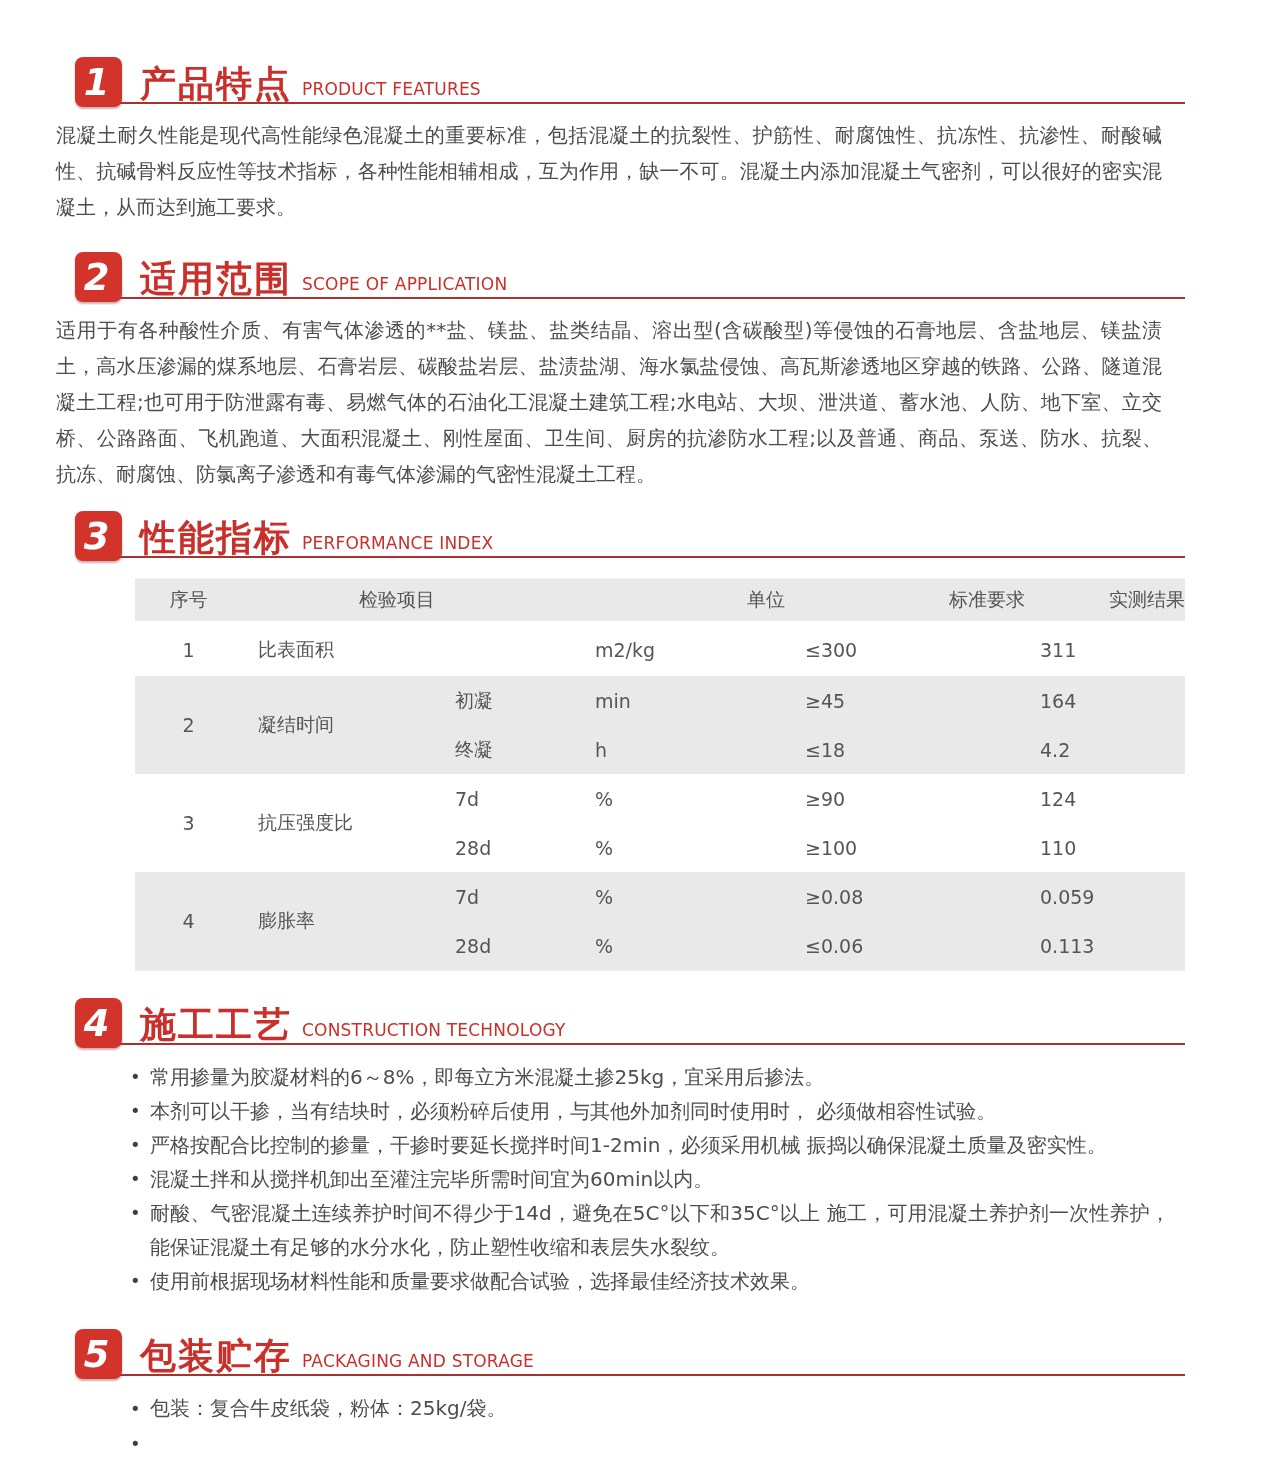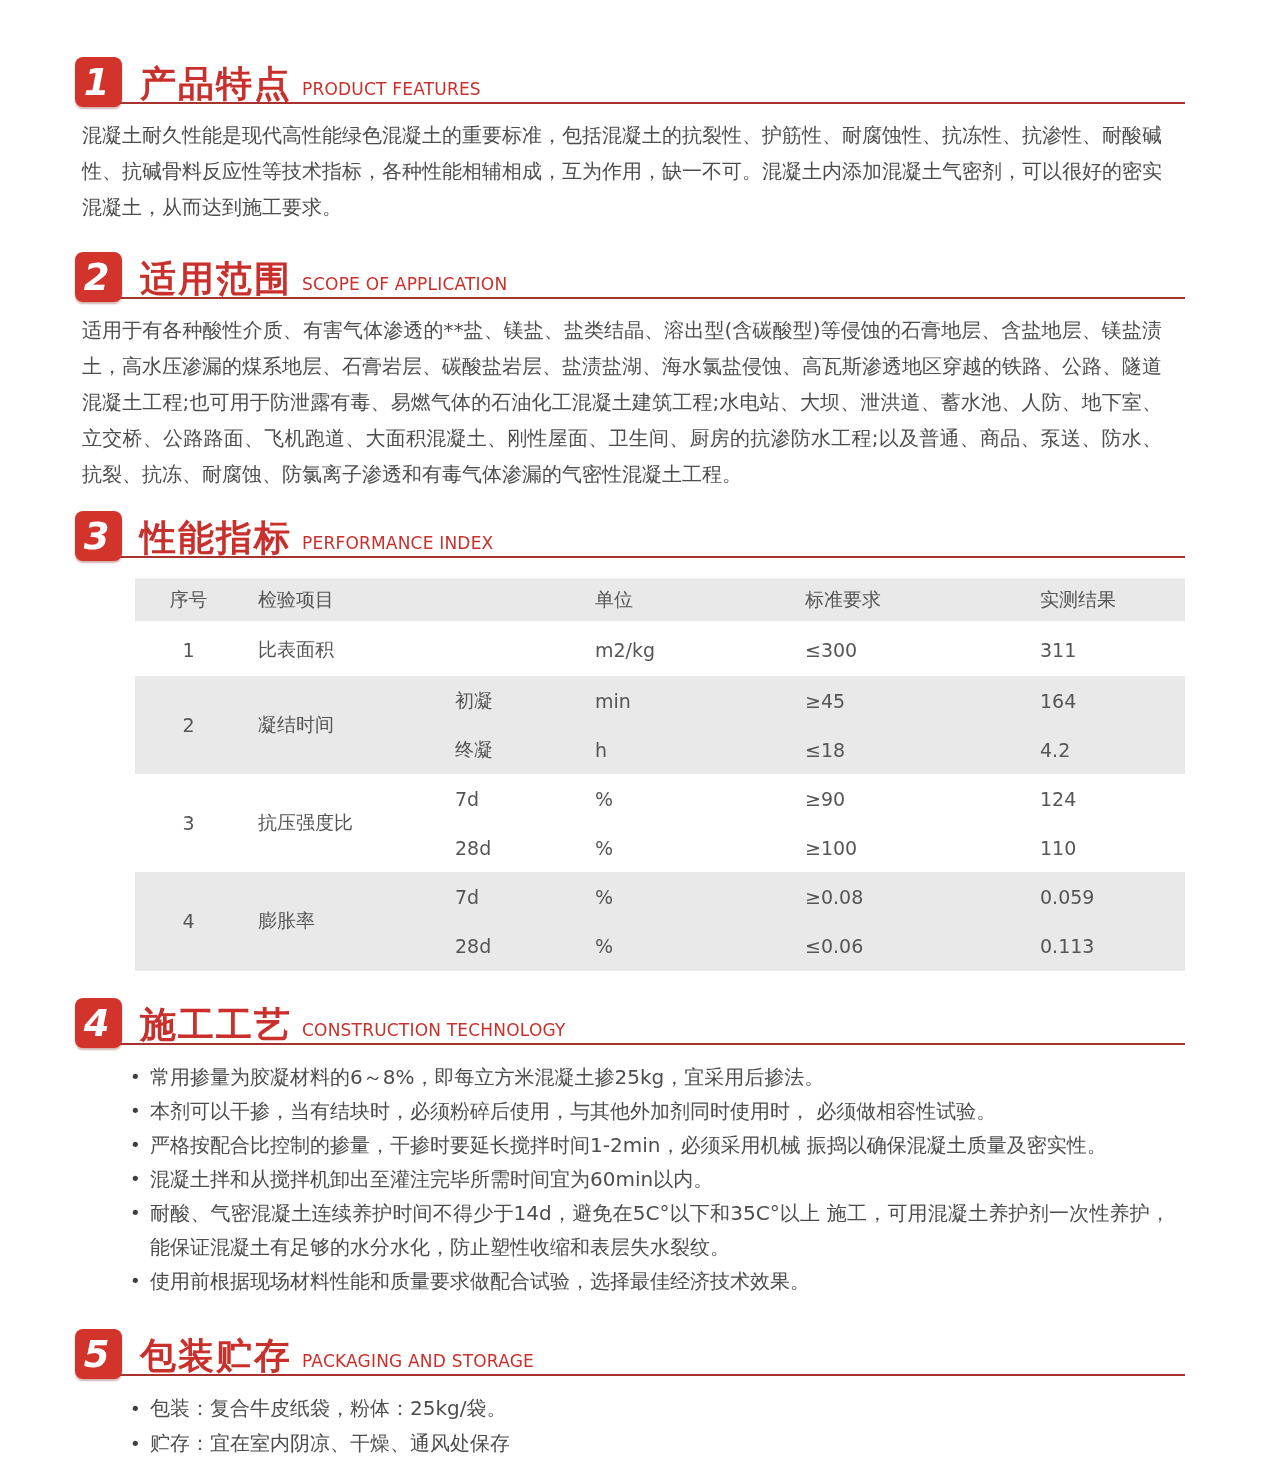--- a/index.html
+++ b/index.html
@@ -59,21 +59,21 @@
     margin: 0 0 5px 10px;
     font-size: 17px;
     font-weight: 400;
     color: #c9302b;
     letter-spacing: 0.2px;
     white-space: nowrap;
   }
 
   
   .para {
-    margin: 13px 118px 0 82px;
+    margin: 13px 118px 0 56px;
     font-size: 20px;
     line-height: 36px;
     text-align: justify;
     color: #4d4d4d;
   }
 
   
   .tbl-wrap { margin: 20px 95px 0 135px; }
   table.perf {
     width: 1050px;
@@ -87,21 +87,21 @@
   table.perf col.c3 { width: 140px; }
   table.perf col.c4 { width: 210px; }
   table.perf col.c5 { width: 240px; }
   table.perf col.c6 { width: 160px; }
   table.perf th, table.perf td {
     padding: 0 0 0 20px;
     font-weight: normal;
     text-align: left;
     vertical-align: middle;
   }
-  table.perf th { height: 42px; }
+  table.perf th { height: 42px; text-align: right; }
   table.perf .cell-no { text-align: center; padding-left: 12px; }
   table.perf .cell-item { padding-left: 28px; }
   table.perf .cell-result { padding-left: 15px; }
   table.perf thead tr { background: #e9e9e9; border-bottom: 3px solid #ffffff; }
   tr.white { background: #ffffff; }
   tr.band  { background: #e9e9e9; }
   tr.r-single td { height: 52px; }
   tr.r-sub td { height: 49px; }
   .tbl-wrap { border-top: 1px solid #f0f0f0; border-bottom: 0; }
   table.perf { border-bottom: 1px solid #eeeeee; }
@@ -299,18 +299,17 @@
       <h2 class="title-zh">包装贮存</h2>
       <span class="title-en">PACKAGING AND STORAGE</span>
     </div>
     <ul class="bullets loose">
       <li>
         <span class="dot">•</span>
         <span>包装：复合牛皮纸袋，粉体：25kg/袋。</span>
       </li>
       <li>
         <span class="dot">•</span>
-        <span>贮存：宜在室内阴凉、干燥、通风处保存</span>
       </li>
     </ul>
   </section>
 
 </div>
 
 </body></html>

